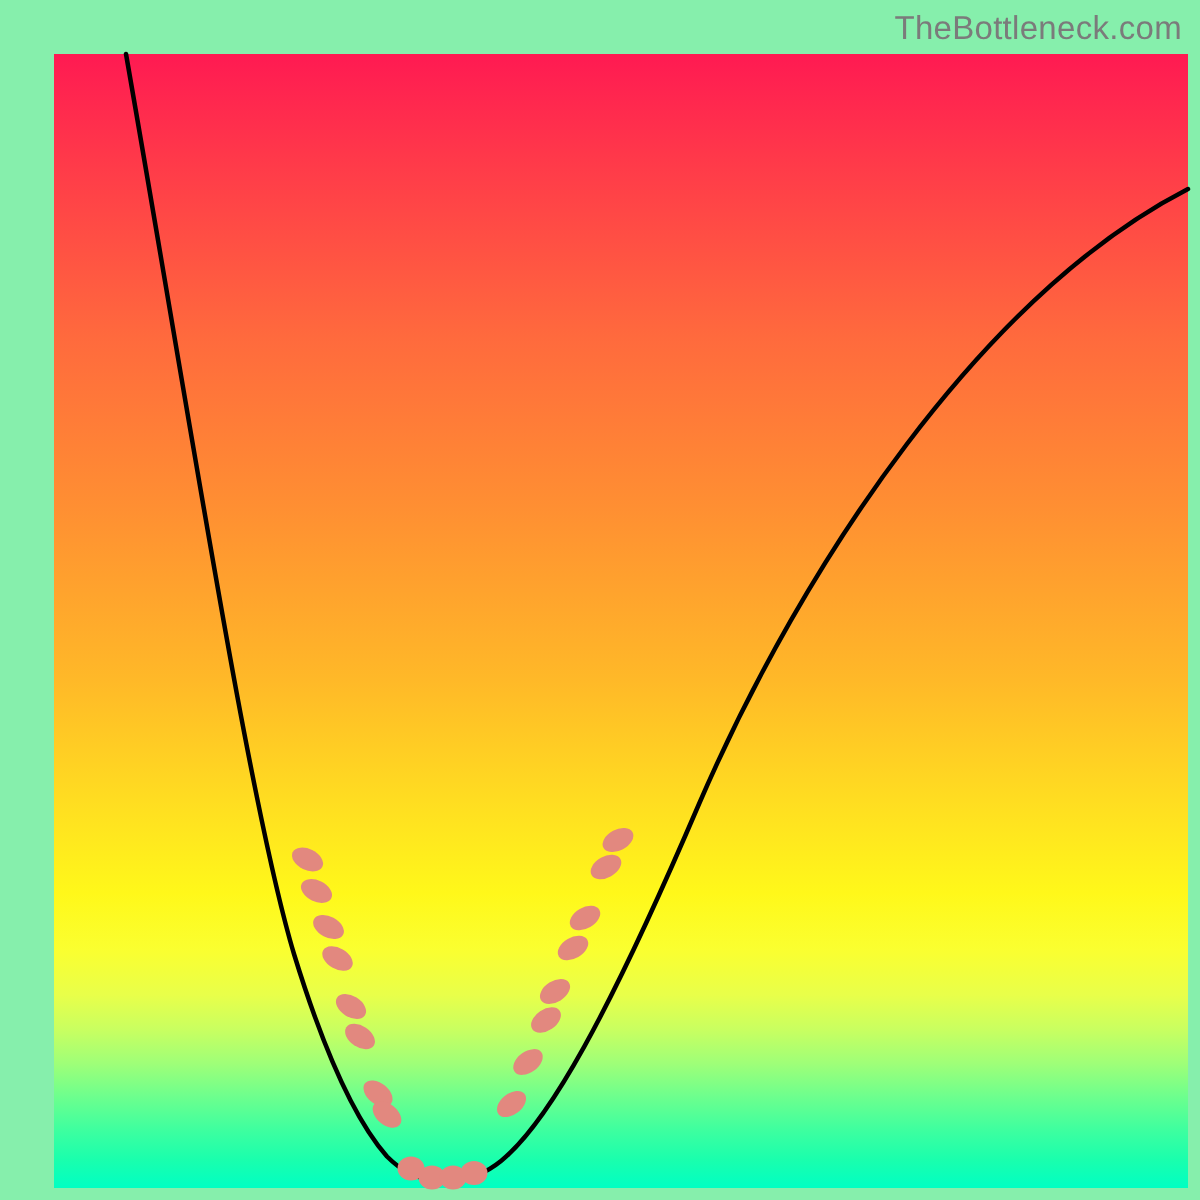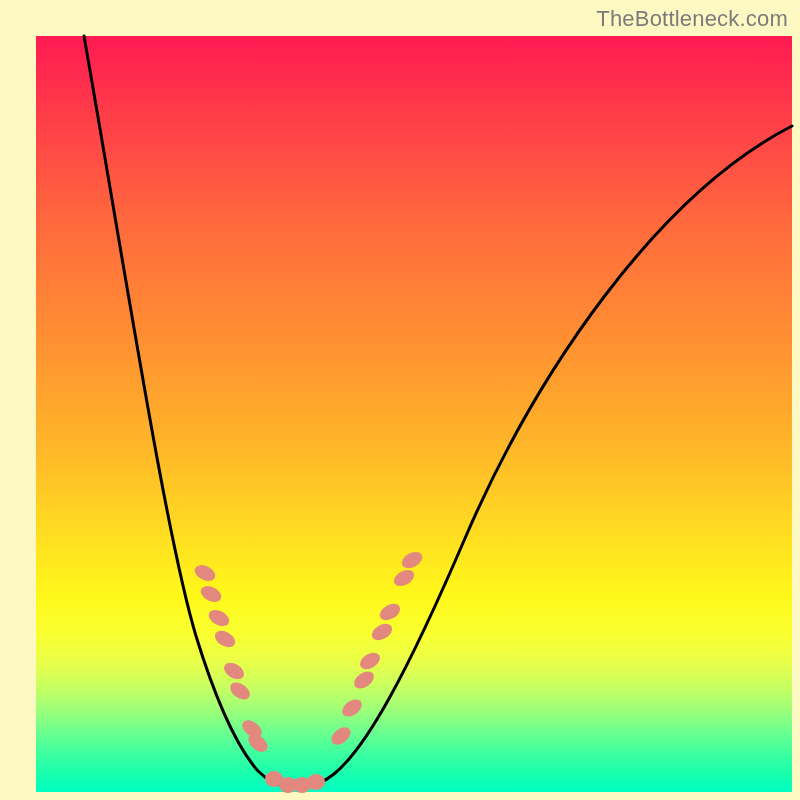--- a/index.html
+++ b/index.html
@@ -8,21 +8,21 @@
     width: 800px;
     height: 800px;
     background: #000000;
     overflow: hidden;
     font-family: Arial, Helvetica, sans-serif;
   }
   .outer {
     position: relative;
     width: 800px;
     height: 800px;
-    background: #fef9c3;
+    background: #86efac;
   }
   .watermark {
     position: absolute;
     top: 6px;
     right: 12px;
     color: #7b7b7b;
     font-size: 22px;
     letter-spacing: 0.2px;
     z-index: 50;
   }

